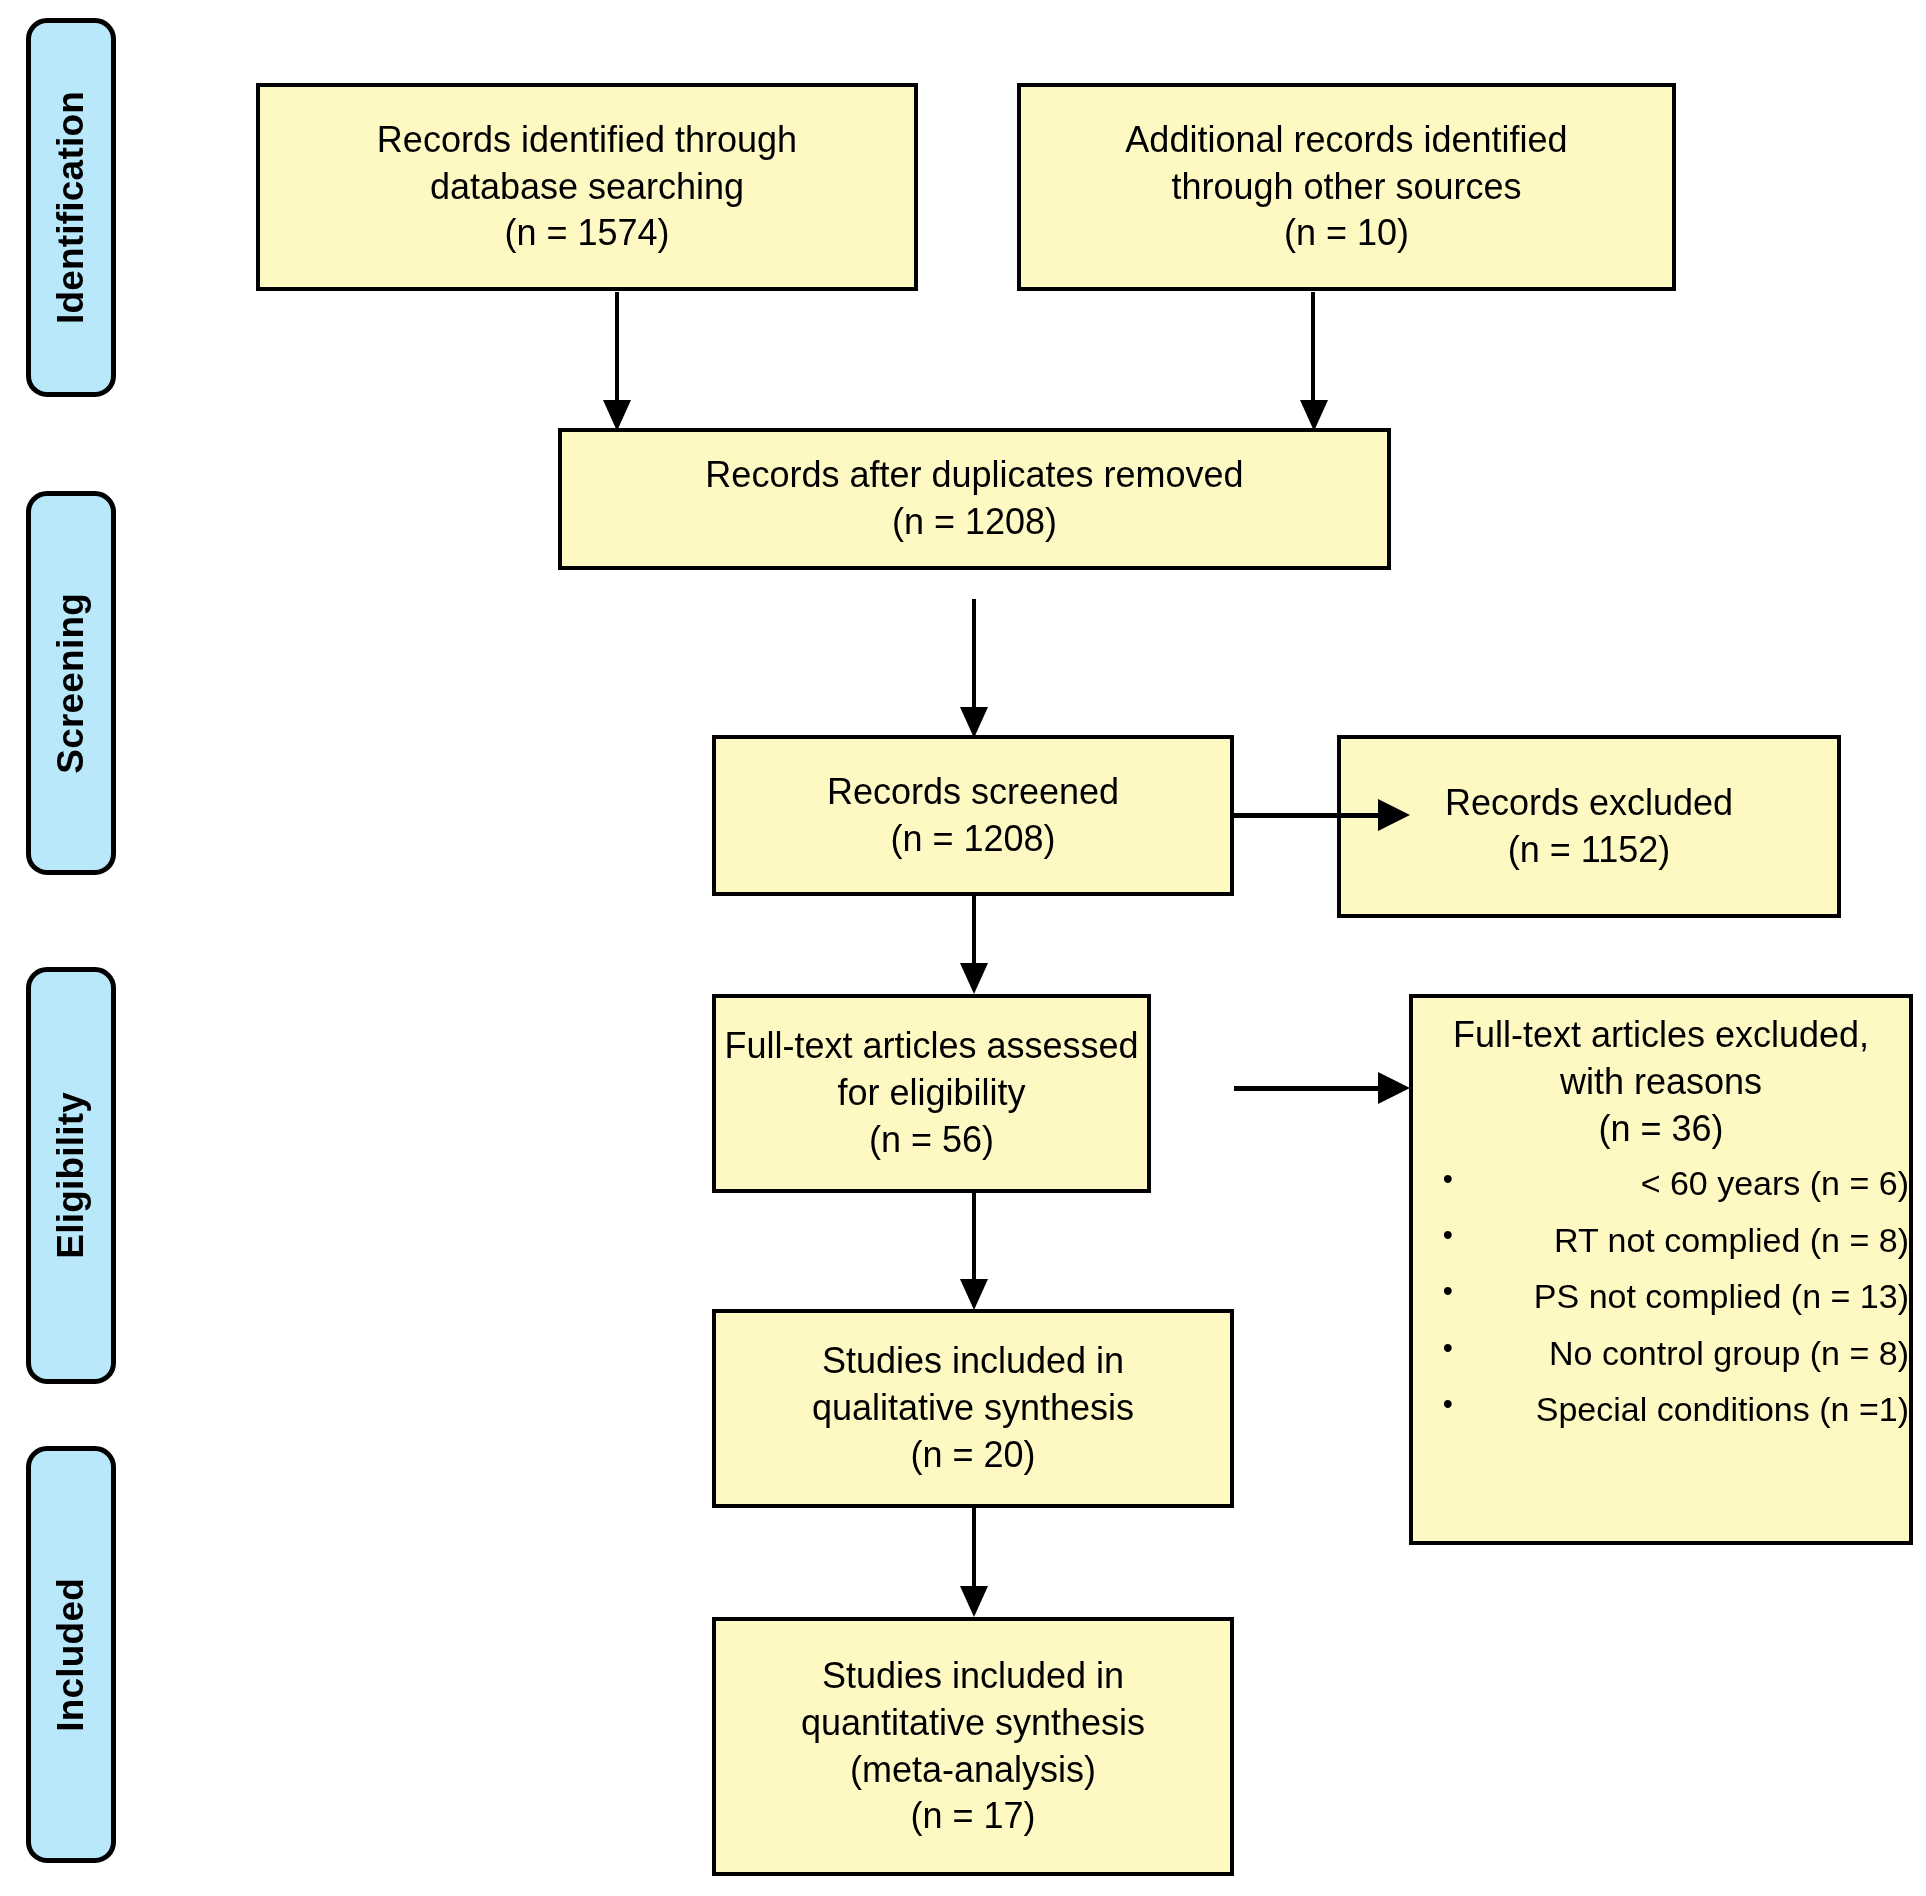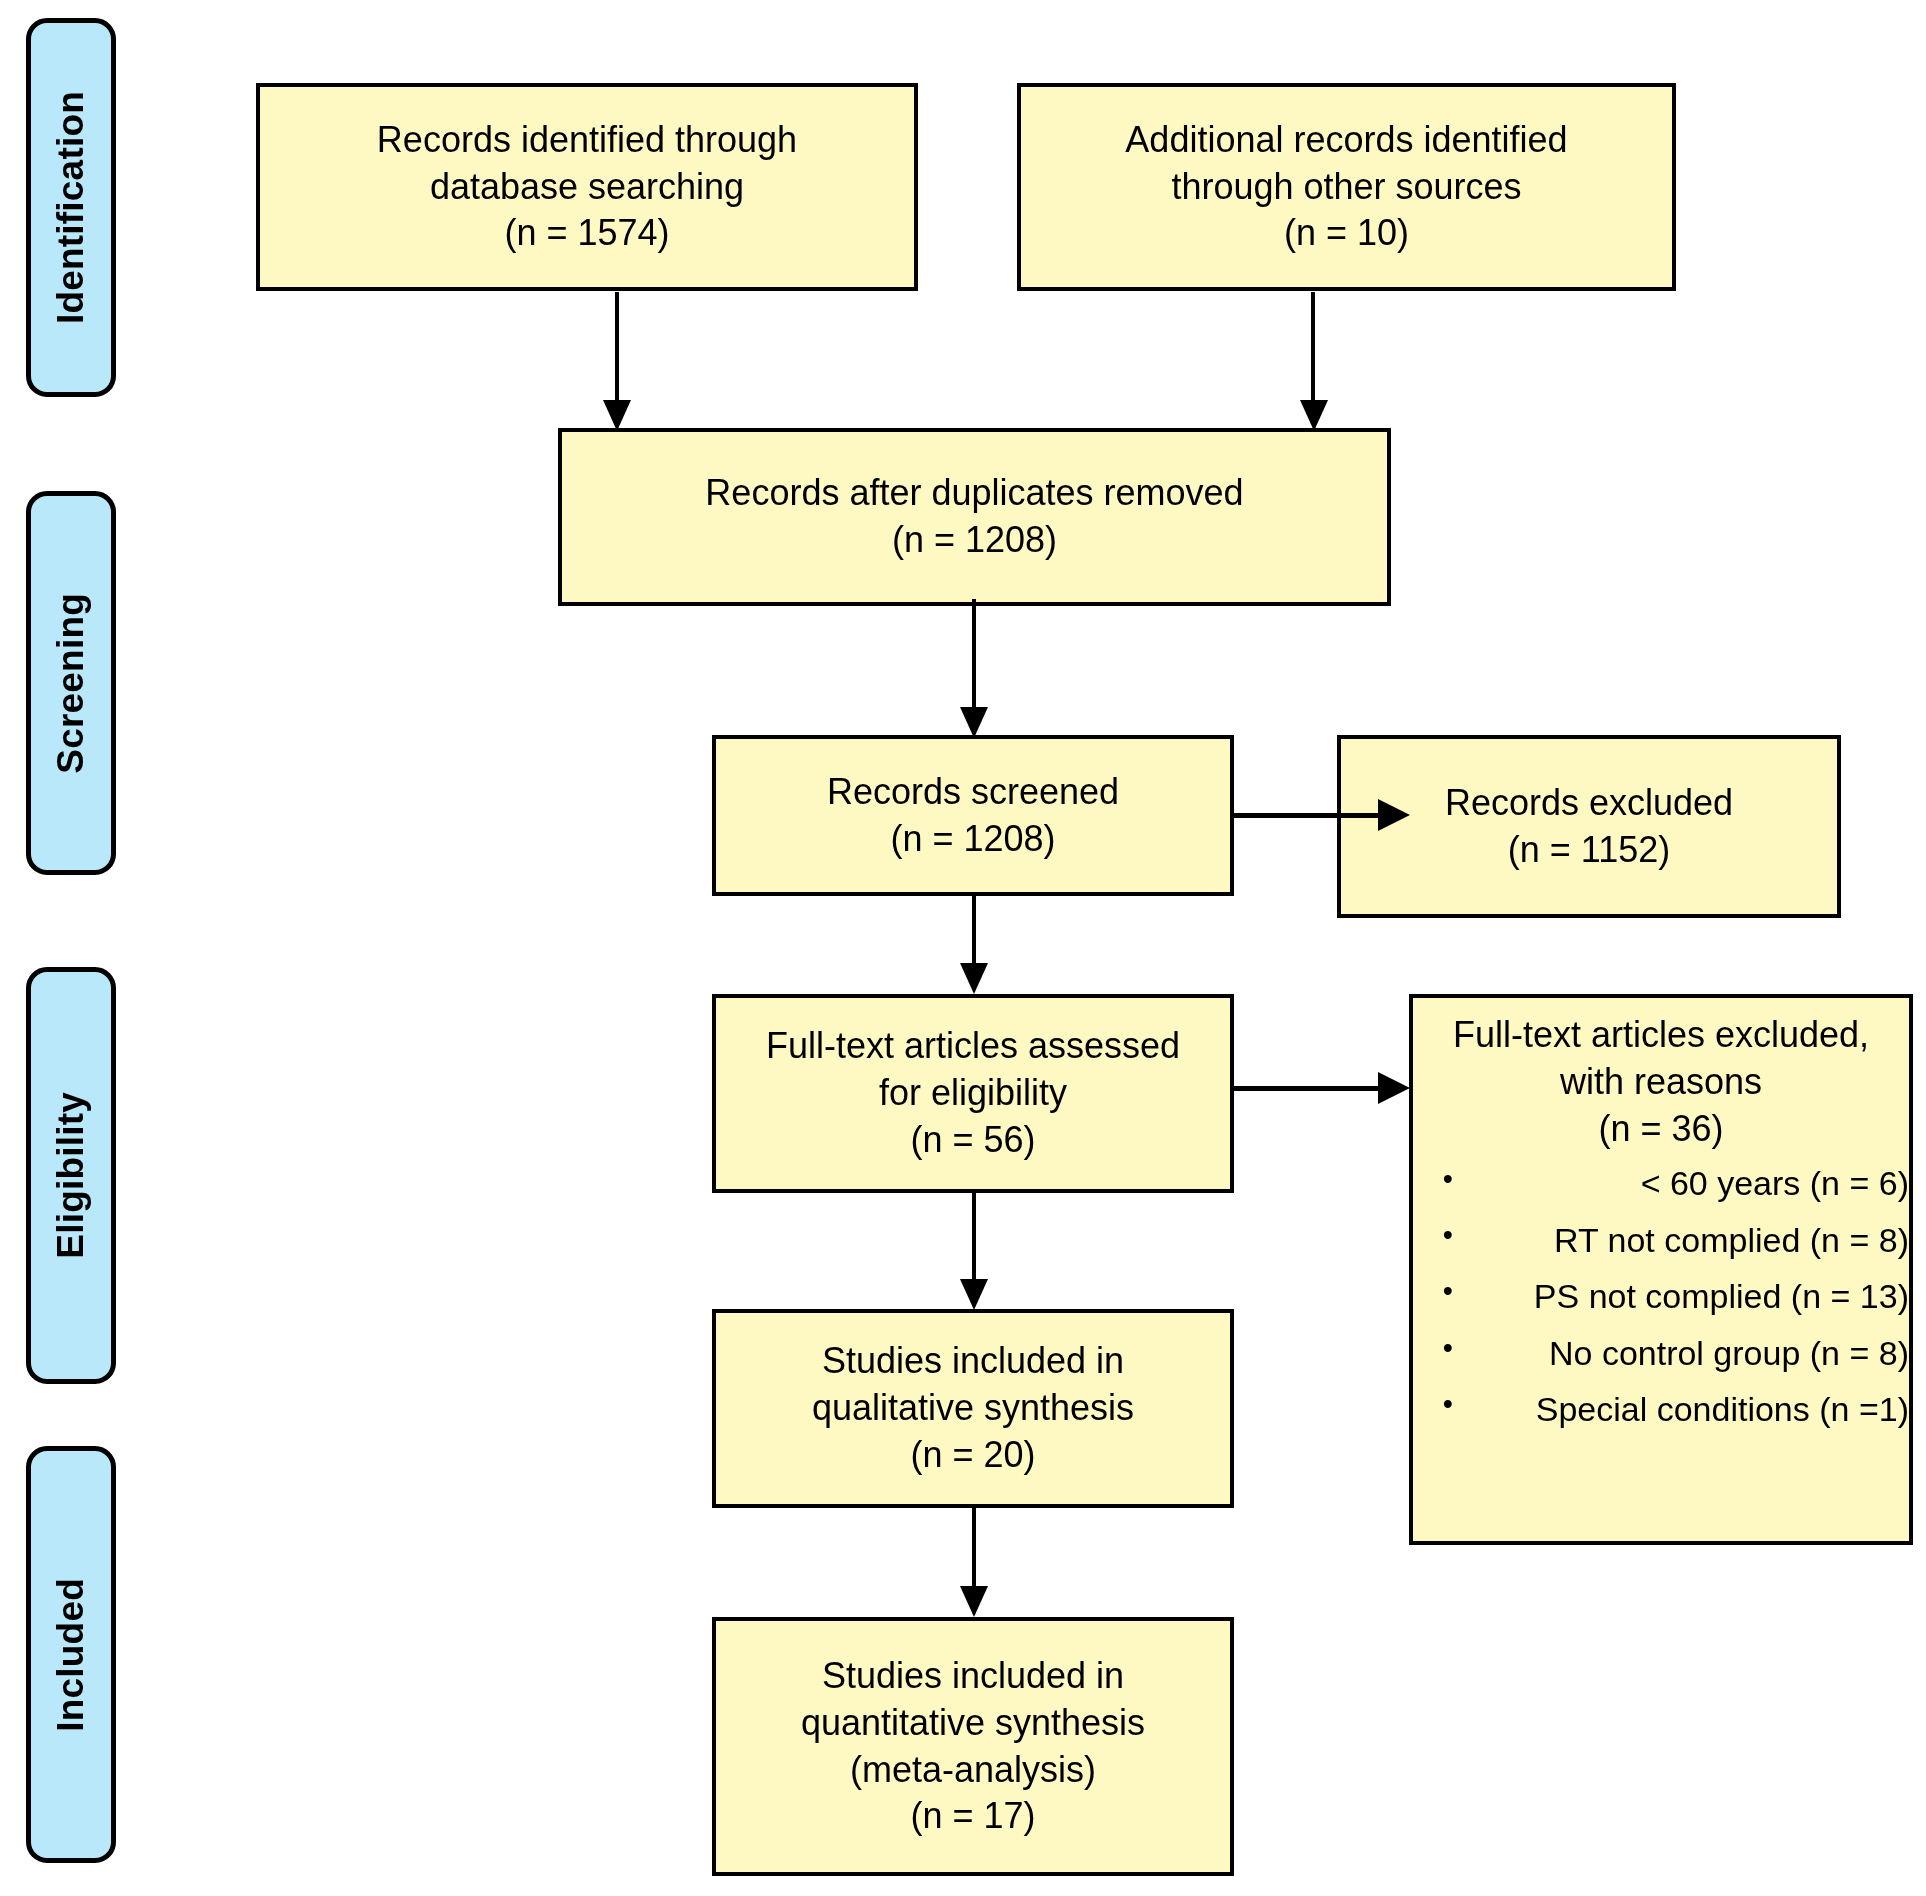--- a/index.html
+++ b/index.html
@@ -151,21 +151,21 @@
     <span class="line">through other sources</span>
     <span class="line">(n = 10)</span>
   </div>
 
   <div class="v-line" style="left:615px; top:292px; width:4.2px; height:116px;"></div>
   <div class="arrow-down" style="left:603px; top:400px;"></div>
 
   <div class="v-line" style="left:1311px; top:292px; width:4.2px; height:116px;"></div>
   <div class="arrow-down" style="left:1300px; top:400px;"></div>
 
-  <div class="flow-box" style="left:558px; top:428px; width:833px; height:178px;">
+  <div class="flow-box" style="left:558px; top:428px; width:833px; height:142px;">
     <span class="line">Records after duplicates removed</span>
     <span class="line">(n = 1208)</span>
   </div>
 
   <div class="v-line" style="left:972px; top:599px; width:4.2px; height:116px;"></div>
   <div class="arrow-down" style="left:960px; top:707px;"></div>
 
   <div class="flow-box" style="left:712px; top:735px; width:522px; height:161px;">
     <span class="line">Records screened</span>
     <span class="line">(n = 1208)</span>
@@ -175,21 +175,21 @@
     <span class="line">Records excluded</span>
     <span class="line">(n = 1152)</span>
   </div>
 
   <div class="h-line" style="left:1234px; top:813px; width:148px;"></div>
   <div class="arrow-right" style="left:1378px; top:799px;"></div>
 
   <div class="v-line" style="left:972px; top:896px; width:4.2px; height:72px;"></div>
   <div class="arrow-down" style="left:960px; top:963px;"></div>
 
-  <div class="flow-box" style="left:712px; top:994px; width:522px; height:199px;">
+  <div class="flow-box" style="left:712px; top:994px; width:439px; height:199px;">
     <span class="line">Full-text articles assessed</span>
     <span class="line">for eligibility</span>
     <span class="line">(n = 56)</span>
   </div>
 
   <div class="flow-box reasons" style="left:1409px; top:994px; width:504px; height:551px;">
     <div class="heading">
       <span class="line">Full-text articles excluded,</span>
       <span class="line">with reasons</span>
       <span class="line">(n = 36)</span>

